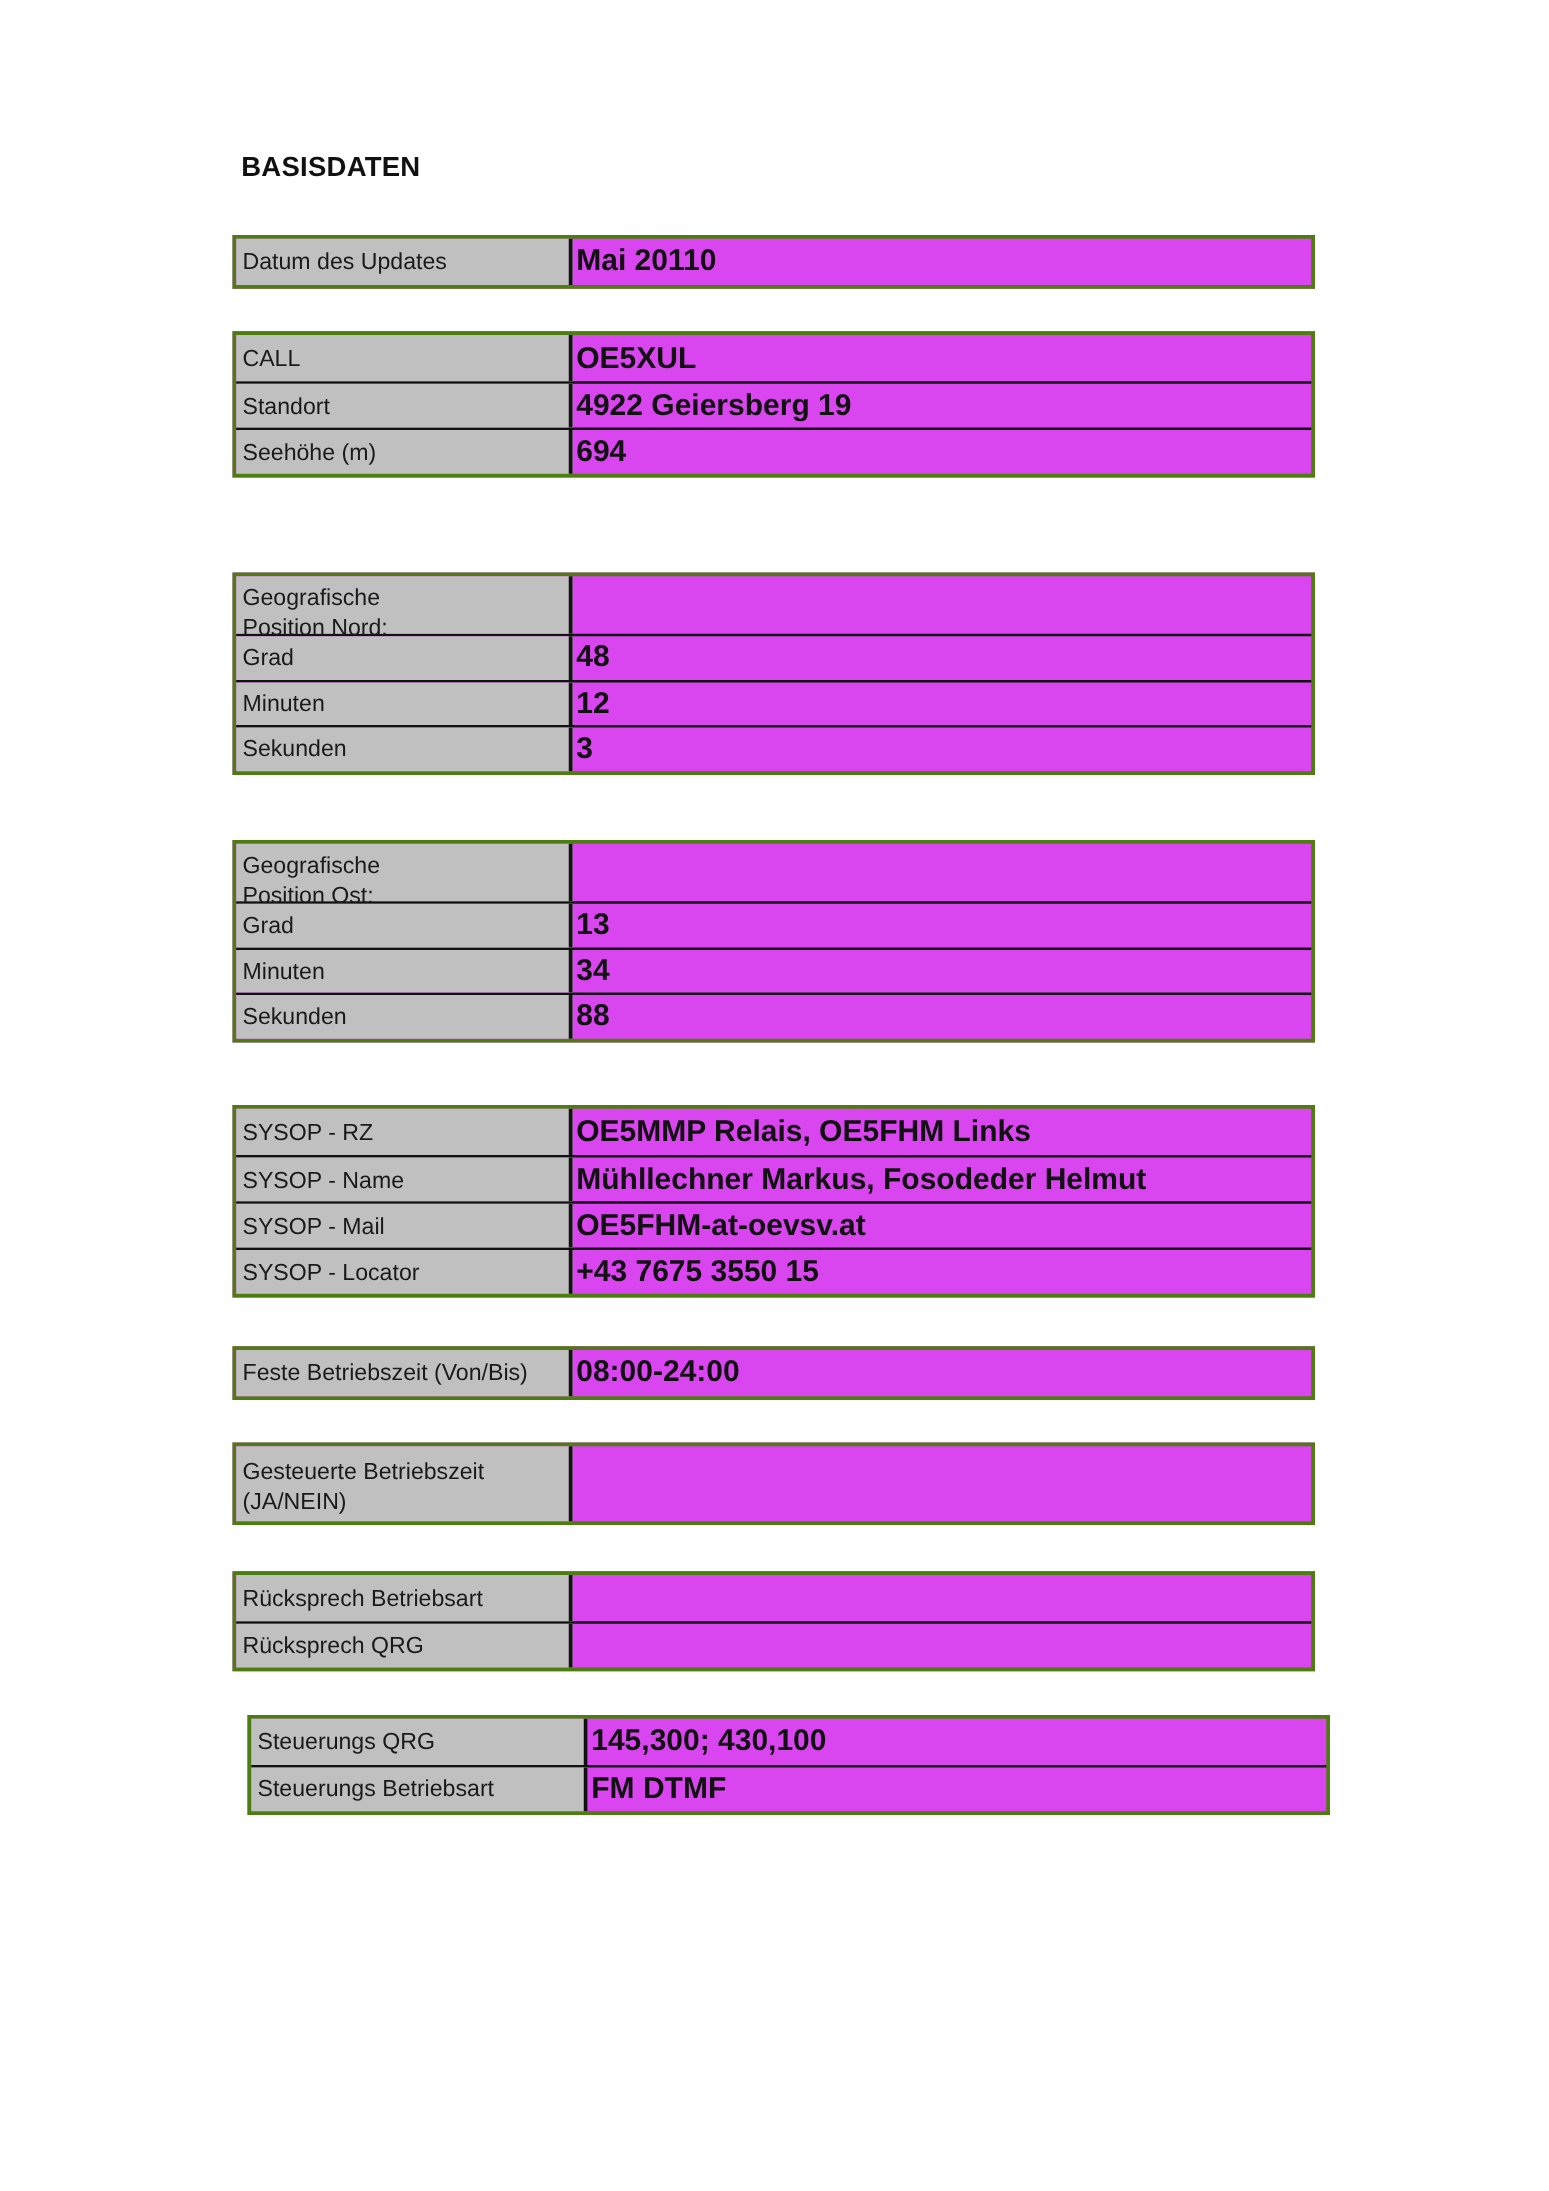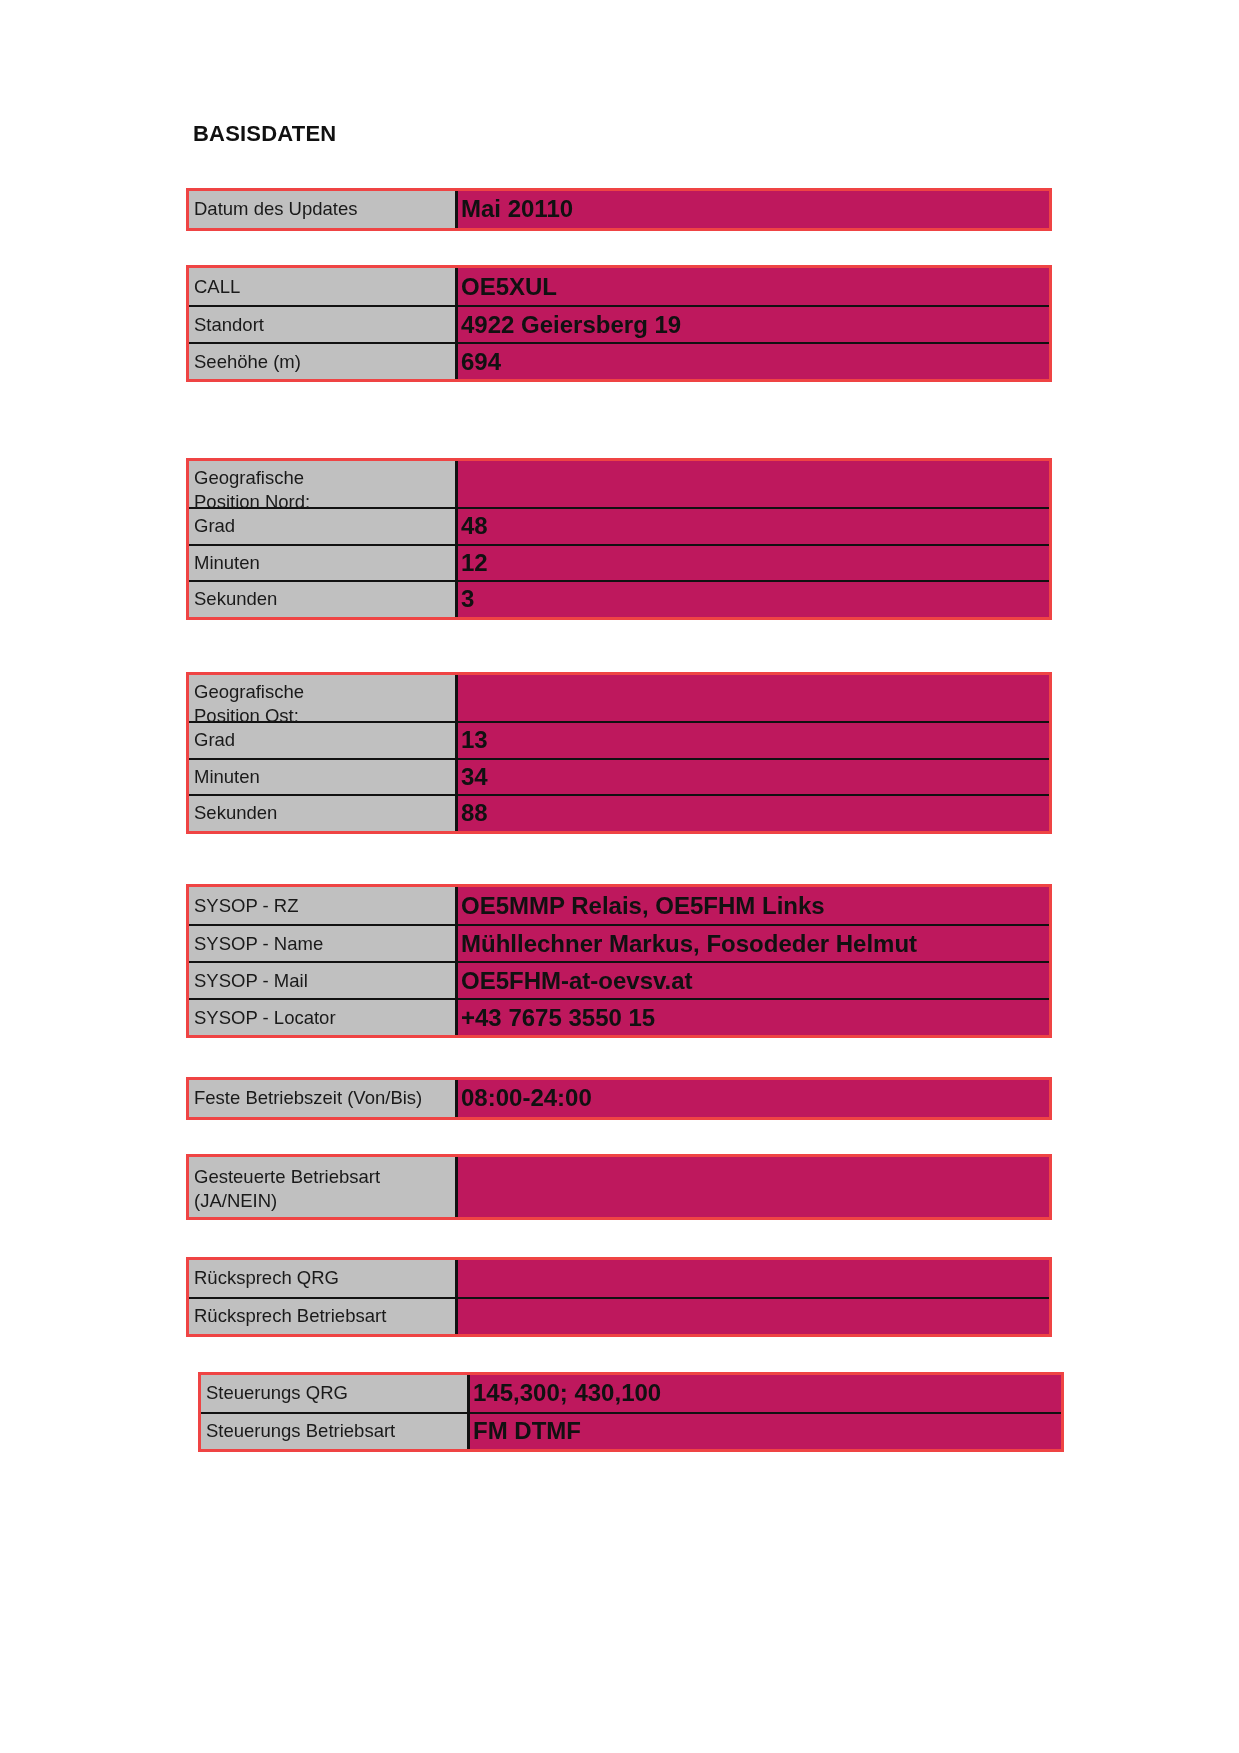--- a/index.html
+++ b/index.html
@@ -20,23 +20,23 @@
       left: 193px;
       top: 121px;
       font-size: 22px;
       font-weight: bold;
       letter-spacing: 0.2px;
     }
     .tbl {
       position: absolute;
       left: 186px;
       width: 866px;
-      border: 3px solid #ef4444;
+      border: 3px solid #4d7c0f;
       box-sizing: border-box;
-      background: #be185d;
+      background: #d946ef;
     }
     .row {
       display: flex;
       box-sizing: border-box;
       border-top: 2px solid #111;
     }
     .row:first-child {
       border-top: none;
     }
     .label {
@@ -160,33 +160,33 @@
 
 <div class="tbl" style="top:1077px;">
   <div class="row h36b">
     <div class="label">Feste Betriebszeit (Von/Bis)</div>
     <div class="value">08:00-24:00</div>
   </div>
 </div>
 
 <div class="tbl" style="top:1154px;">
   <div class="row h60">
-    <div class="label multi" style="padding-top:8px;">Gesteuerte Betriebsart
+    <div class="label multi" style="padding-top:8px;">Gesteuerte Betriebszeit
 (JA/NEIN)</div>
     <div class="value"></div>
   </div>
 </div>
 
 <div class="tbl" style="top:1257px;">
+  <div class="row h37">
+    <div class="label">Rücksprech Betriebsart</div>
+    <div class="value"></div>
+  </div>
   <div class="row h36b">
     <div class="label">Rücksprech QRG</div>
-    <div class="value"></div>
-  </div>
-  <div class="row h37">
-    <div class="label">Rücksprech Betriebsart</div>
     <div class="value"></div>
   </div>
 </div>
 
 <div class="tbl" style="top:1372px;margin-left:12px;">
   <div class="row h36b">
     <div class="label">Steuerungs QRG</div>
     <div class="value">145,300; 430,100</div>
   </div>
   <div class="row h37">

